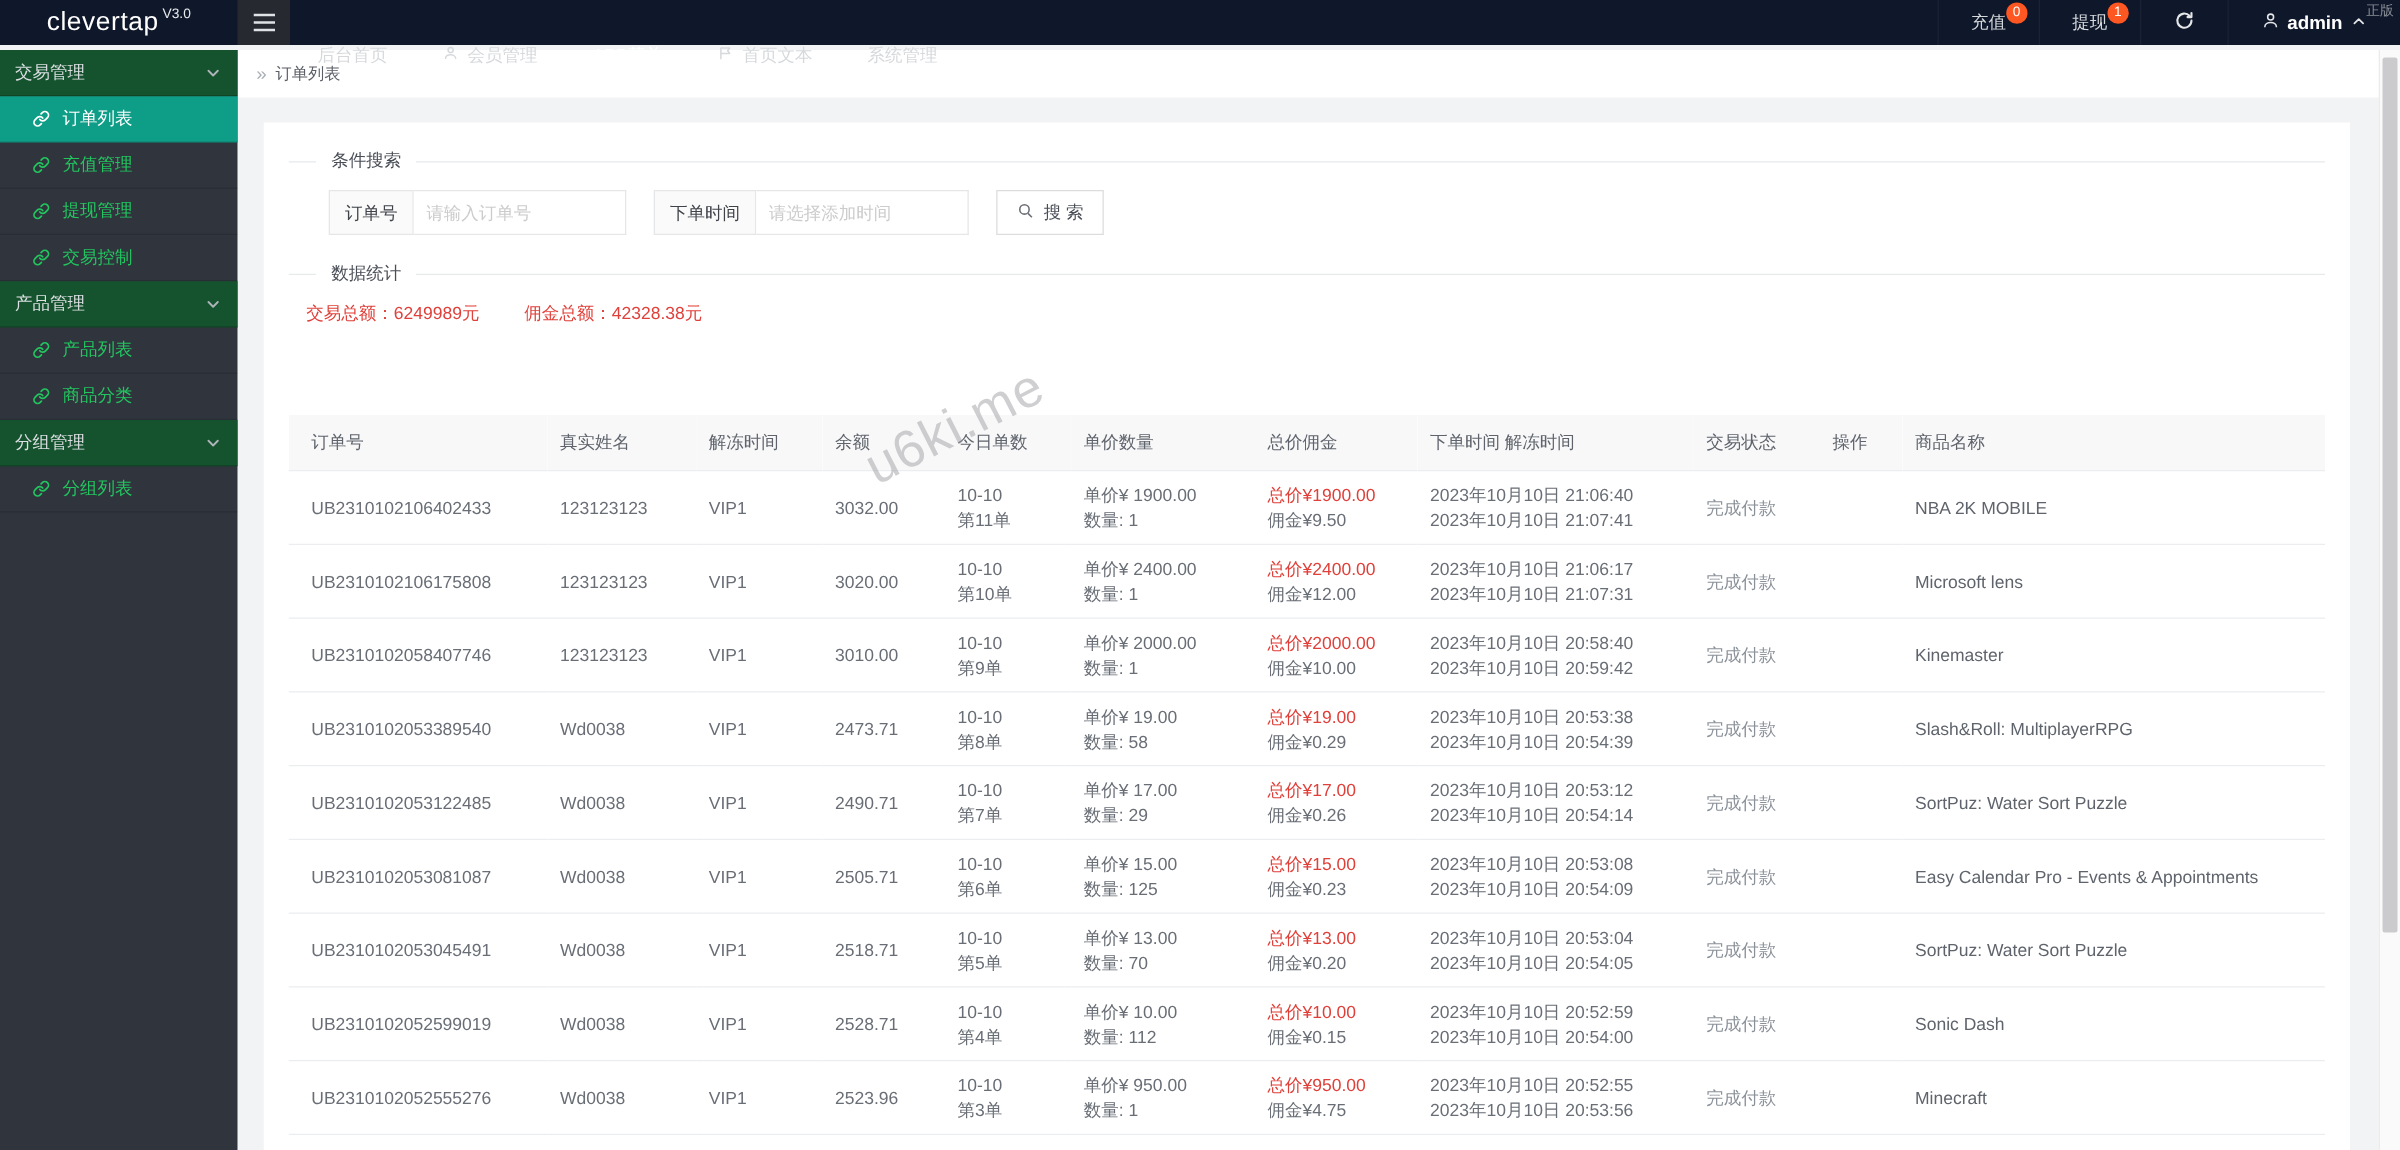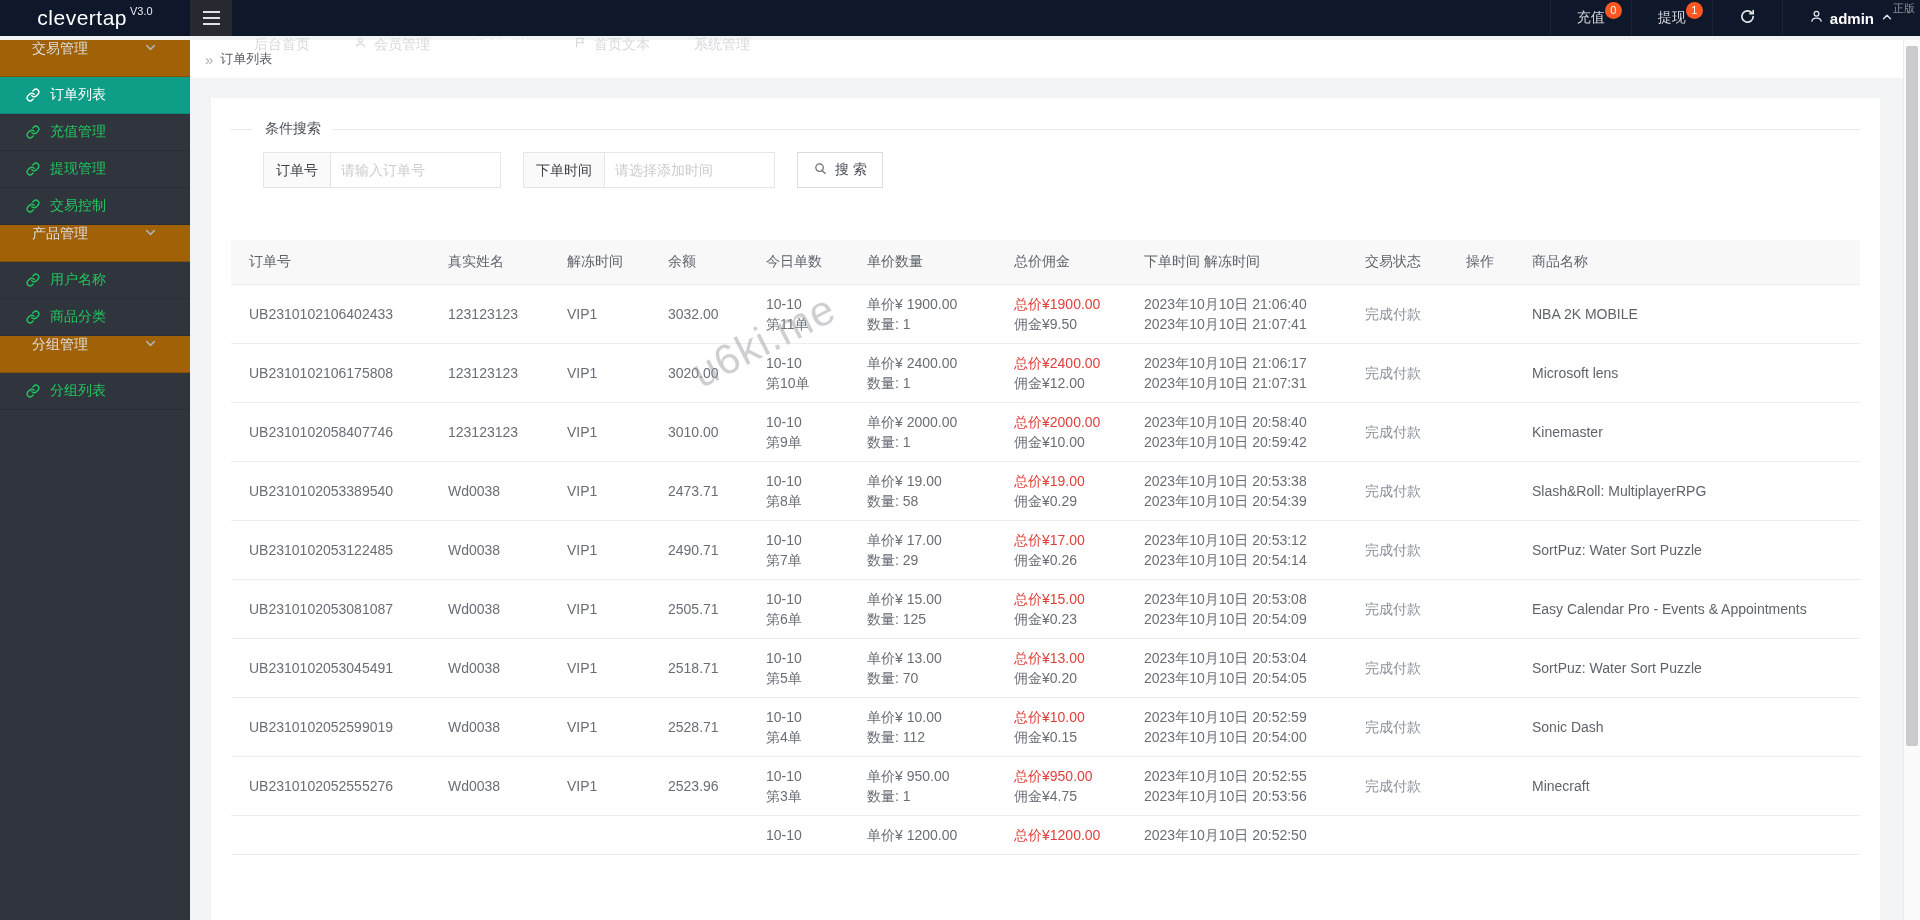--- a/index.html
+++ b/index.html
@@ -26,23 +26,23 @@
   .nav-item.active { background: #17a28c; color: #fff; }
   .nav-item svg { display: block; }
   .nav-right { margin-left: auto; display: flex; align-items: stretch; }
   .nav-tool { position: relative; padding: 0 26px; display: flex; align-items: center; gap: 6px; color: #d6d9dc; font-size: 14px; cursor: pointer; border-left: 1px solid rgba(255,255,255,0.05); }
   .badge { position: absolute; top: 2px; right: 9px; min-width: 17px; height: 17px; line-height: 17px; padding: 0 4px; border-radius: 9px; background: #ff5722; color: #fff; font-size: 11px; text-align: center; }
   .license { position: absolute; top: 1px; right: 5px; font-size: 11px; color: #8b9097; z-index: 25; }
 
   
   .sidebar { position: absolute; top: 40px; left: 0; bottom: 0; width: 190px; background: #2f343d; z-index: 10; }
   .side-group-header {
-    height: 37px; background: #a16207; color: #dcdfe3; font-size: 14px;
-    display: flex; justify-content: space-between;
-    padding: 0 32px; cursor: pointer; border-bottom: 1px solid rgba(0,0,0,0.18);
+    height: 37px; background: #14532d; color: #dcdfe3; font-size: 14px;
+    display: flex; align-items: center; justify-content: space-between;
+    padding: 0 12px; cursor: pointer; border-bottom: 1px solid rgba(0,0,0,0.18);
   }
   .side-item {
     height: 37px; display: flex; align-items: center; gap: 10px;
     padding: 0 12px 0 26px; color: #22c55e; font-size: 14px; cursor: pointer;
     border-bottom: 1px solid rgba(0,0,0,0.12);
   }
   .side-item.active { background: #0e9d86; color: #fff; }
   .side-item svg, .side-group-header svg { flex: none; display: block; }
 
   
@@ -220,21 +220,21 @@
         </svg>
       </span>
     </div>
     <div class="side-item">
       <span style="display: flex;">
         <svg width="14" height="14" viewBox="0 0 24 24" fill="none" stroke="currentColor" stroke-width="2.4" stroke-linecap="round" stroke-linejoin="round">
           <path d="M10 13a5 5 0 0 0 7.54.54l3-3a5 5 0 0 0-7.07-7.07l-1.72 1.71"></path>
           <path d="M14 11a5 5 0 0 0-7.54-.54l-3 3a5 5 0 0 0 7.07 7.07l1.71-1.71"></path>
         </svg>
       </span>
-      <span>用户名称</span>
+      <span>产品列表</span>
     </div>
     <div class="side-item">
       <span style="display: flex;">
         <svg width="14" height="14" viewBox="0 0 24 24" fill="none" stroke="currentColor" stroke-width="2.4" stroke-linecap="round" stroke-linejoin="round">
           <path d="M10 13a5 5 0 0 0 7.54.54l3-3a5 5 0 0 0-7.07-7.07l-1.72 1.71"></path>
           <path d="M14 11a5 5 0 0 0-7.54-.54l-3 3a5 5 0 0 0 7.07 7.07l1.71-1.71"></path>
         </svg>
       </span>
       <span>商品分类</span>
     </div>
@@ -281,20 +281,27 @@
             <svg width="15" height="15" viewBox="0 0 24 24" fill="none" stroke="#6a6e74" stroke-width="2">
                 <circle cx="10.5" cy="10.5" r="6"></circle>
                 <line x1="15" y1="15.5" x2="20" y2="20.5"></line>
               </svg>
           </span>
           <span>搜 索</span>
         </button>
       </div>
     </fieldset>
 
+    <fieldset class="fs-stats">
+      <legend>数据统计</legend>
+      <div class="stats-line">
+        <span class="pair"><span>交易总额：</span><span>6249989元</span></span>
+        <span class="pair"><span>佣金总额：</span><span>42328.38元</span></span>
+      </div>
+    </fieldset>
 
     <table>
       <colgroup>
         <col class="c1">
           <col class="c2">
           <col class="c3">
           <col class="c4">
           <col class="c5">
         <col class="c6">
           <col class="c7">

